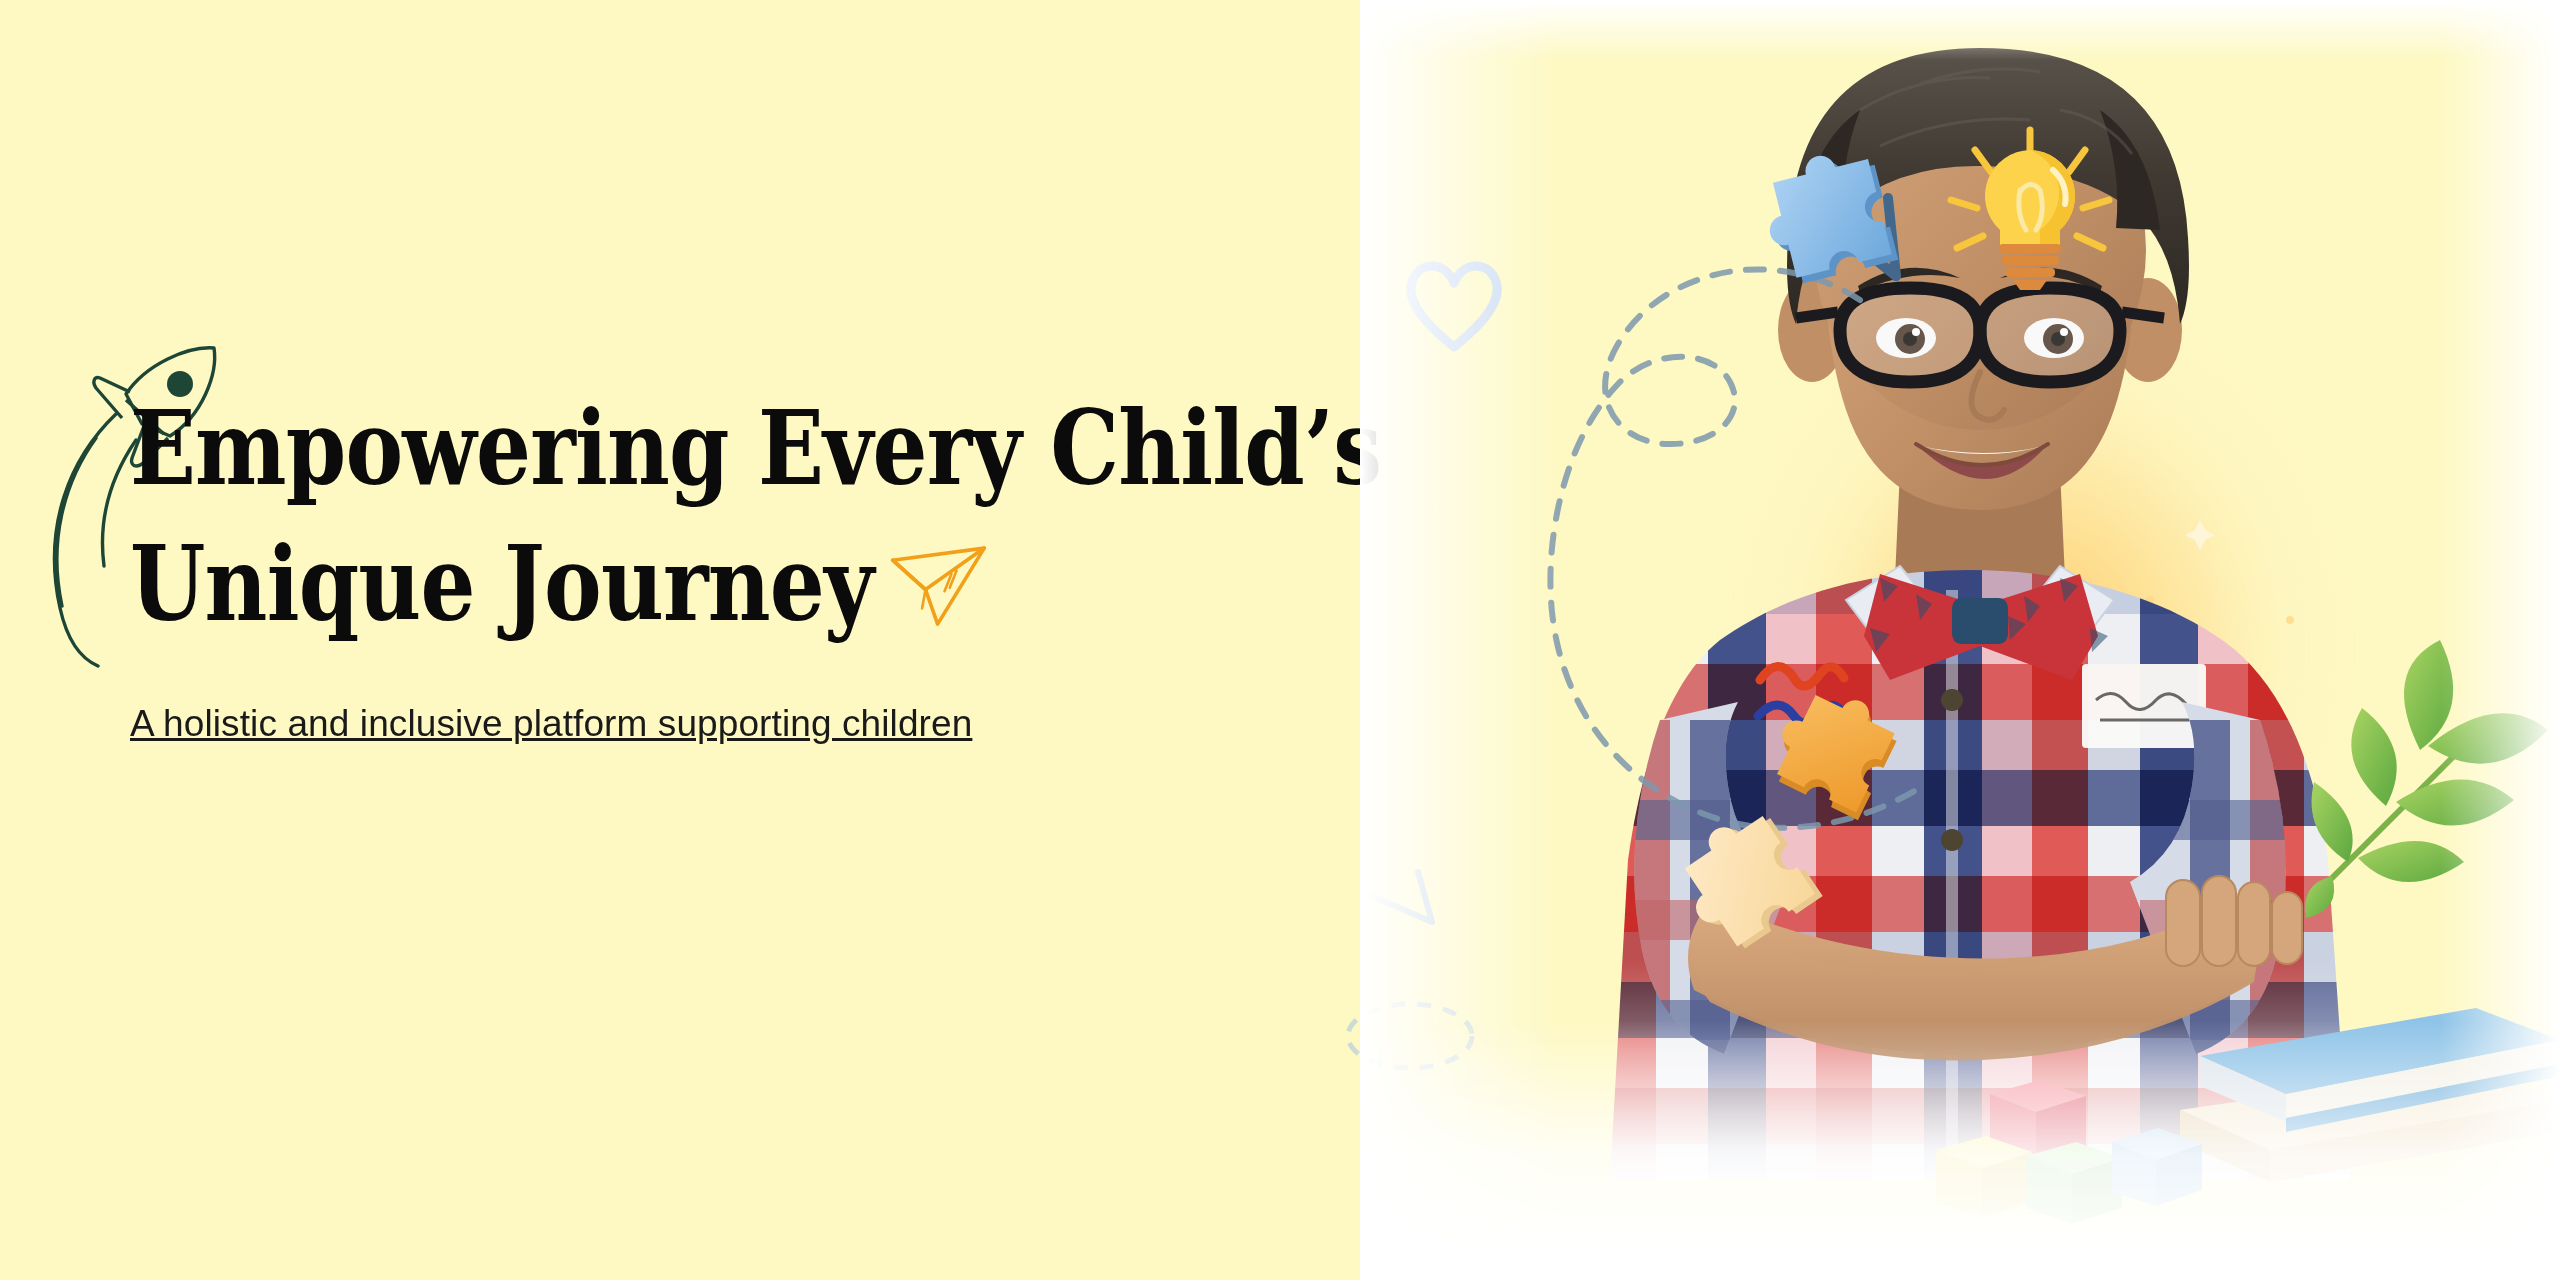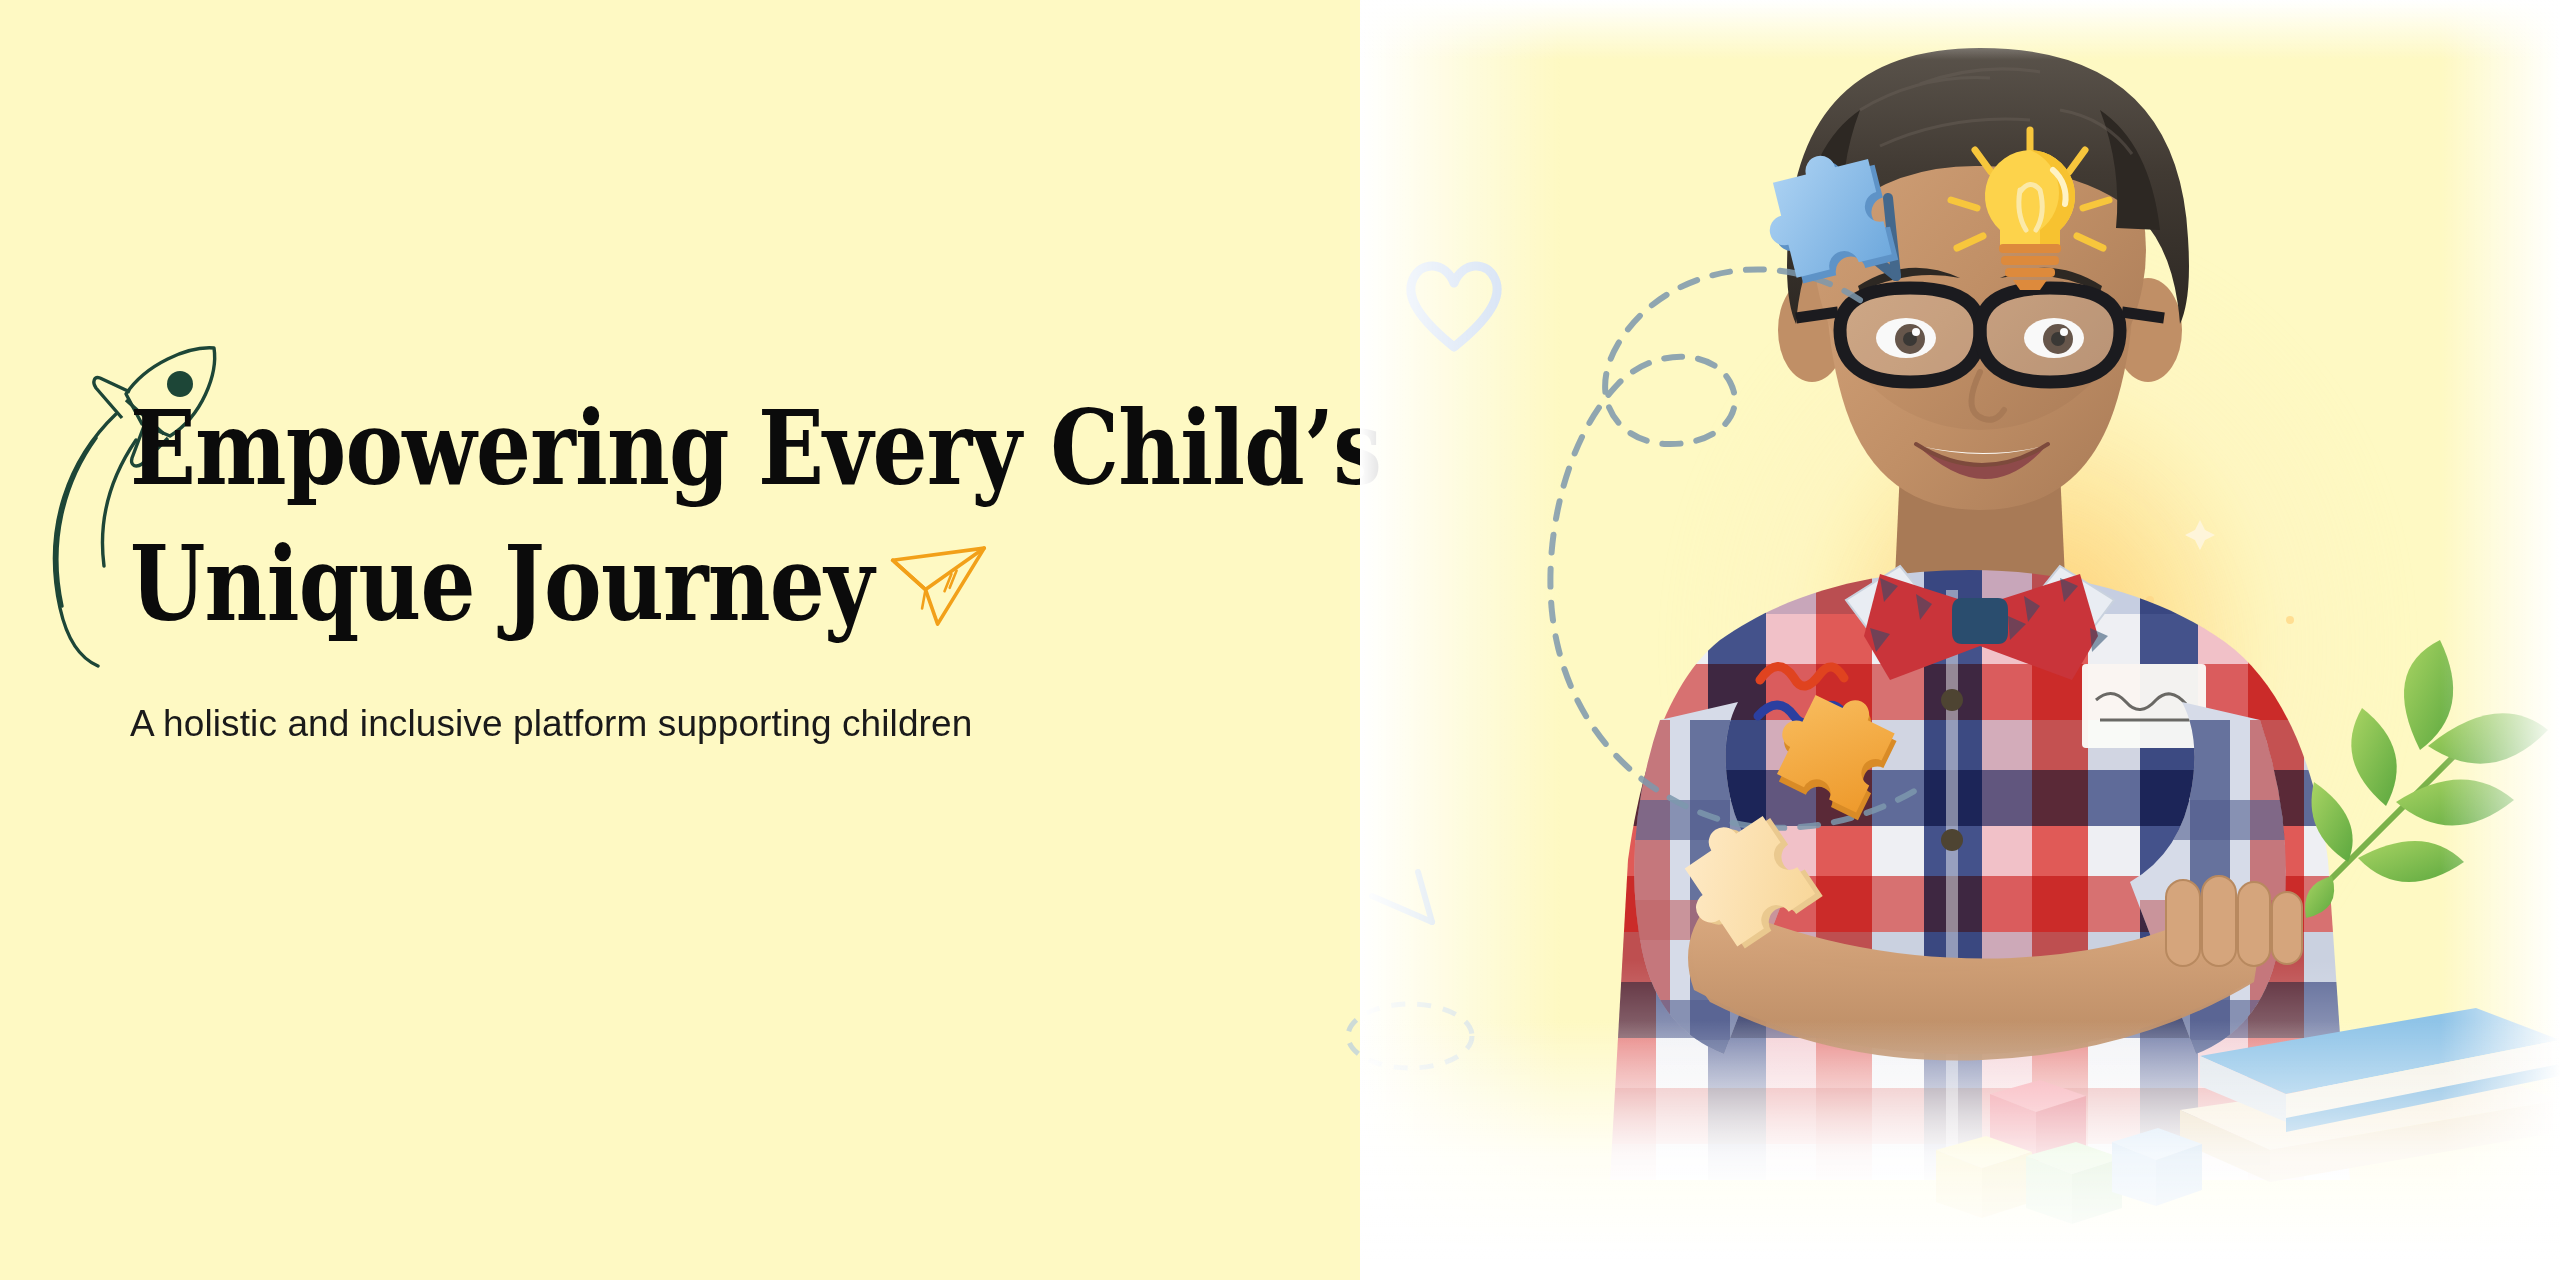--- a/index.html
+++ b/index.html
@@ -27,21 +27,21 @@
 
   .subtitle {
     margin-top:44px;
     font-family:"Liberation Sans", sans-serif;
     font-size:37px;
     line-height:1.52;
     color:#1a1a1a;
     letter-spacing:0.1px;
     font-weight:400;
   }
-  .subtitle span { display:block; }
+  .subtitle span { display:block;text-decoration:underline; }
 
   
   .rocket-wrap { position:absolute; left:18px; top:330px; width:260px; height:330px; }
 
   
   .plane { width:105px; height:95px; flex:none; transform:scaleX(1.19); }
 
   
   .art { position:absolute; right:0; top:0; width:1200px; height:1280px; }
 

